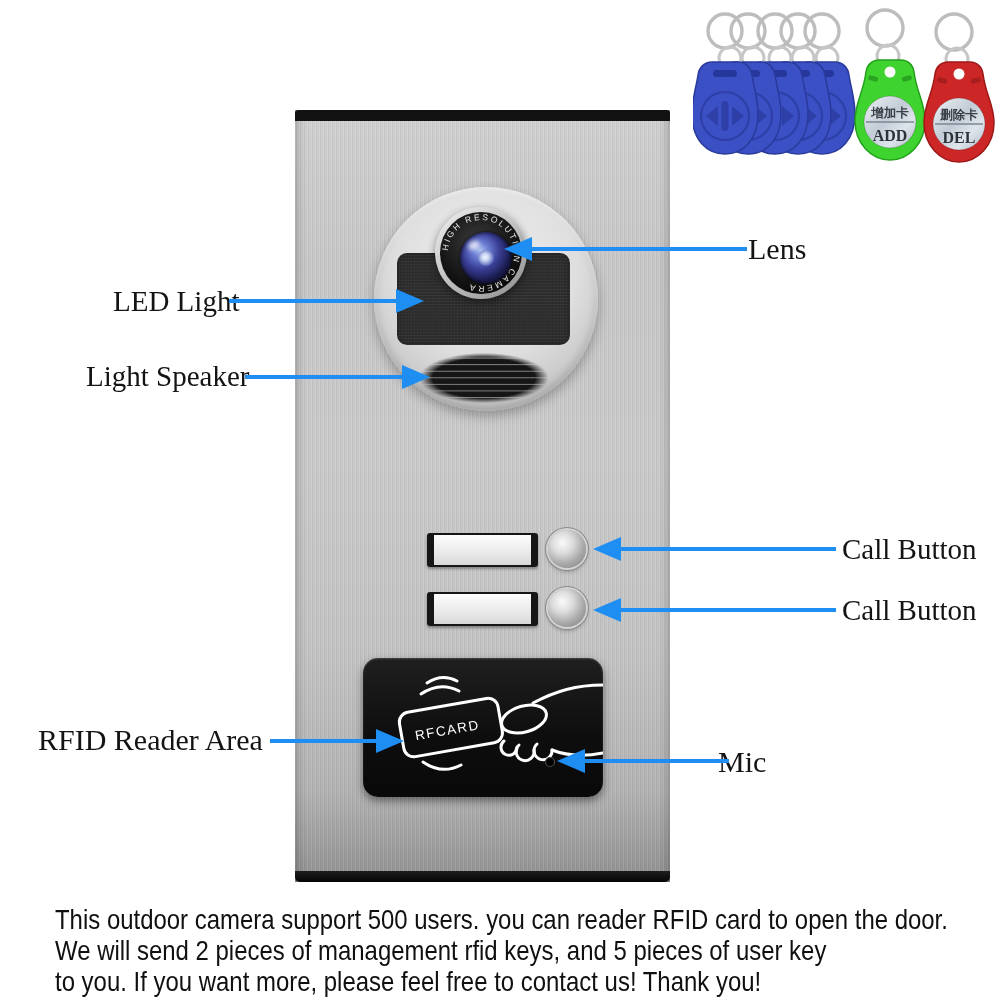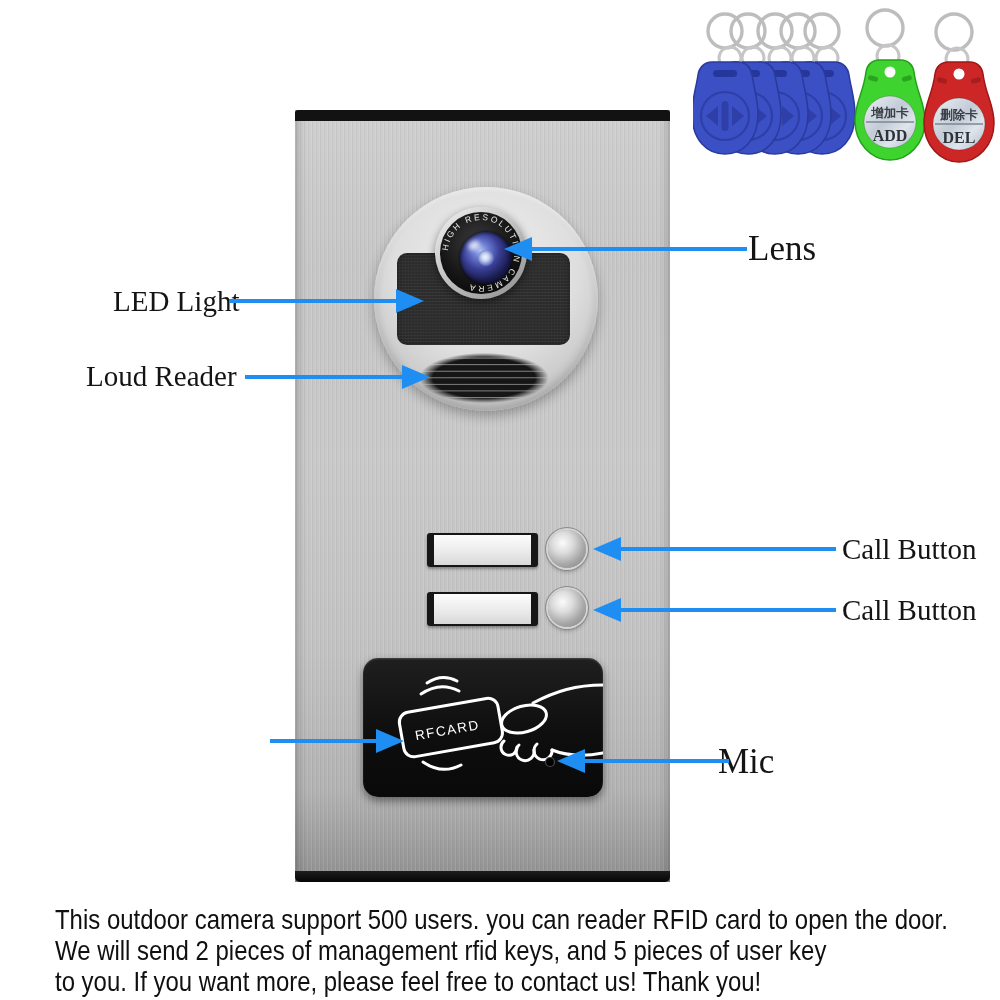--- a/index.html
+++ b/index.html
@@ -87,21 +87,21 @@
     background:linear-gradient(180deg,#1f1f1f,#0e0e0e 55%,#090909);
     box-shadow:0 4px 8px rgba(0,0,0,.45), inset 0 1px 2px rgba(255,255,255,.18);
   }
   .rfid svg{position:absolute;left:0;top:0;}
 
   
   .lab{
     position:absolute;font-family:"Liberation Serif","DejaVu Serif",serif;
     color:#141414;font-size:29px;white-space:nowrap;line-height:33px;
   }
-  .lab-big{font-size:35px;}
+  .lab-big{font-size:30px;}
   .arrows{position:absolute;left:0;top:0;pointer-events:none;}
 
   
   .desc{
     position:absolute;left:55px;top:904px;width:1100px;
     font-size:28.5px;line-height:31px;color:#101010;
     transform:scaleX(.84);transform-origin:left top;letter-spacing:0px;
   }
 
   .fobs{position:absolute;left:693px;top:2px;}
@@ -220,23 +220,24 @@
       <rect x="12" y="-34" width="10" height="5" rx="2.5" fill="#a81d1d" transform="rotate(-14 17 -31)"></rect>
       <circle cx="0" cy="12" r="26" fill="url(#holo)" stroke="rgba(0,0,0,.18)" stroke-width="1"></circle>
       <path d="M-24 12 L24 12" stroke="#7d8793" stroke-width="1.5"></path>
       <text x="0" y="7" text-anchor="middle" font-size="12.5" font-weight="bold" fill="#3a3f46" font-family="DejaVu Sans, sans-serif">删除卡</text>
       <text x="0" y="31" text-anchor="middle" font-size="16" font-weight="bold" fill="#2e333a" font-family="Liberation Serif, serif">DEL</text>
     </g>
   </svg>
 
   <div class="lab lab-big" style="left:748px;top:232px;">Lens</div>
   <div class="lab" style="left:113px;top:285px;">LED Light</div>
-  <div class="lab" style="left:86px;top:360px;">Loud Reader</div>
+  <div class="lab" style="left:86px;top:360px;">Light Speaker</div>
   <div class="lab" style="left:842px;top:533px;">Call Button</div>
   <div class="lab" style="left:842px;top:594px;">Call Button</div>
+  <div class="lab lab-big" style="left:38px;top:723px;">RFID Reader Area</div>
   <div class="lab lab-big" style="left:718px;top:745px;">Mic</div>
 
   <svg class="arrows" width="1000" height="1000" viewBox="0 0 1000 1000">
     <g stroke="var(--arrow)" stroke-width="4" fill="var(--arrow)">
       <g>
         <line x1="747" y1="249" x2="528" y2="249"></line>
           <polygon points="504,249 532,237 532,261" stroke="none"></polygon>
       </g>
       <g>
         <line x1="229" y1="301" x2="400" y2="301"></line>

